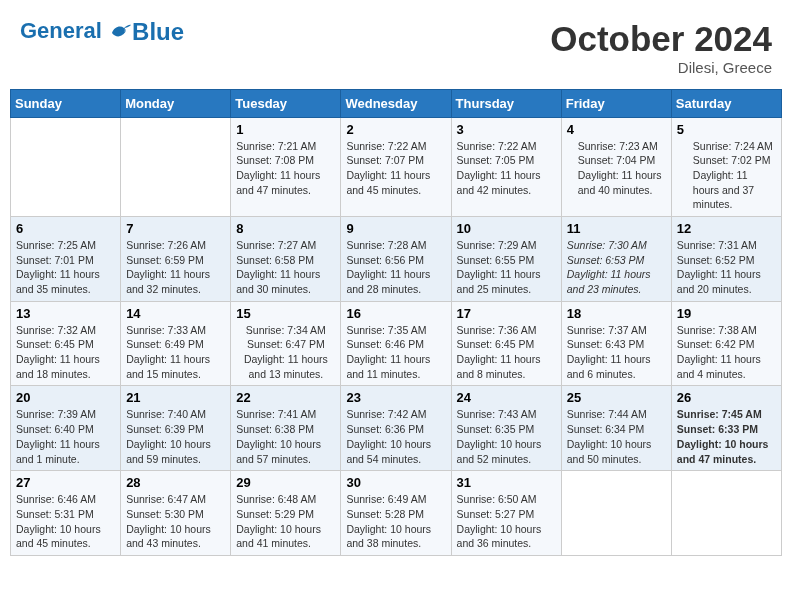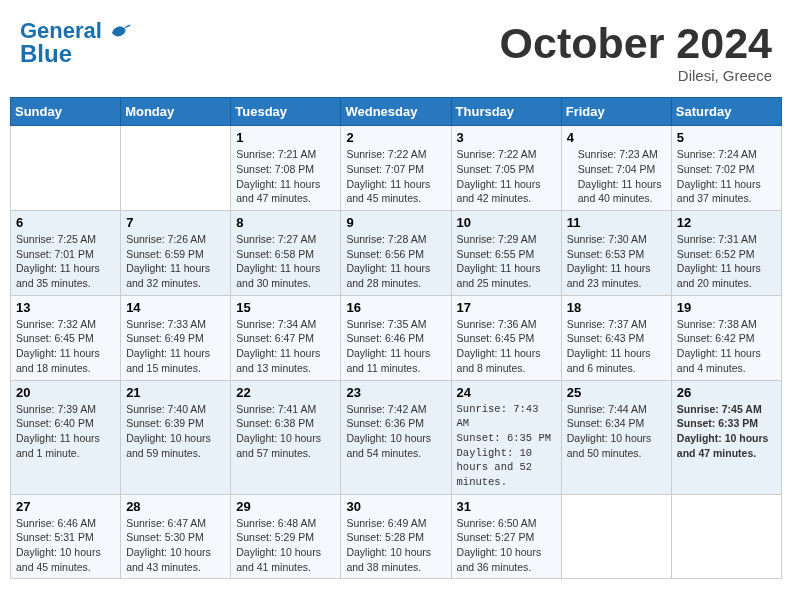--- a/index.html
+++ b/index.html
@@ -11,28 +11,28 @@
       padding: 10px;
     }
     .header-area {
       display: flex;
       justify-content: space-between;
       align-items: flex-start;
       padding: 10px 10px 5px 10px;
     }
     .logo {
       display: flex;
-      flex-direction: column;
+      flex-direction: row;
       align-items: flex-start;
     }
     .title-area {
       text-align: right;
     }
     .month-title {
-      font-size: 43px;
+      font-size: 35px;
       font-weight: bold;
       color: #333;
       line-height: 1.1;
     }
     .subtitle {
       font-size: 15px;
       color: #555;
     }
     .calendar {
       width: 100%;
@@ -134,21 +134,21 @@
 Daylight: 11 hours and 42 minutes.</div>
         </td>
         <td>
           <span class="day-number">4</span>
           <div class="day-info" style="white-space: pre-line; margin-left: 11px;">Sunrise: 7:23 AM
 Sunset: 7:04 PM
 Daylight: 11 hours and 40 minutes.</div>
         </td>
         <td>
           <span class="day-number">5</span>
-          <div class="day-info" style="white-space: pre-line;">Sunrise: 7:24 AM
+          <div class="day-info" style="white-space: pre-line; margin-left: 16px;">Sunrise: 7:24 AM
 Sunset: 7:02 PM
 Daylight: 11 hours and 37 minutes.</div>
         </td>
       </tr>
       <tr>
         <td>
           <span class="day-number">6</span>
           <div class="day-info" style="white-space: pre-line;">Sunrise: 7:25 AM
 Sunset: 7:01 PM
 Daylight: 11 hours and 35 minutes.</div>
@@ -172,21 +172,21 @@
 Daylight: 11 hours and 28 minutes.</div>
         </td>
         <td>
           <span class="day-number">10</span>
           <div class="day-info" style="white-space: pre-line;">Sunrise: 7:29 AM
 Sunset: 6:55 PM
 Daylight: 11 hours and 25 minutes.</div>
         </td>
         <td>
           <span class="day-number">11</span>
-          <div class="day-info" style="white-space: pre-line;">Sunrise: 7:30 AM
+          <div class="day-info" style="white-space: pre-line; font-style: italic;">Sunrise: 7:30 AM
 Sunset: 6:53 PM
 Daylight: 11 hours and 23 minutes.</div>
         </td>
         <td>
           <span class="day-number">12</span>
           <div class="day-info" style="white-space: pre-line;">Sunrise: 7:31 AM
 Sunset: 6:52 PM
 Daylight: 11 hours and 20 minutes.</div>
         </td>
       </tr>
@@ -198,21 +198,21 @@
 Daylight: 11 hours and 18 minutes.</div>
         </td>
         <td>
           <span class="day-number">14</span>
           <div class="day-info" style="white-space: pre-line;">Sunrise: 7:33 AM
 Sunset: 6:49 PM
 Daylight: 11 hours and 15 minutes.</div>
         </td>
         <td>
           <span class="day-number">15</span>
-          <div class="day-info" style="white-space: pre-line;">Sunrise: 7:34 AM
+          <div class="day-info" style="white-space: pre-line; text-align: center;">Sunrise: 7:34 AM
 Sunset: 6:47 PM
 Daylight: 11 hours and 13 minutes.</div>
         </td>
         <td>
           <span class="day-number">16</span>
           <div class="day-info" style="white-space: pre-line;">Sunrise: 7:35 AM
 Sunset: 6:46 PM
 Daylight: 11 hours and 11 minutes.</div>
         </td>
         <td>
@@ -254,21 +254,21 @@
 Daylight: 10 hours and 57 minutes.</div>
         </td>
         <td>
           <span class="day-number">23</span>
           <div class="day-info" style="white-space: pre-line;">Sunrise: 7:42 AM
 Sunset: 6:36 PM
 Daylight: 10 hours and 54 minutes.</div>
         </td>
         <td>
           <span class="day-number">24</span>
-          <div class="day-info" style="white-space: pre-line; font-family: Liberation Mono, monospace;">Sunrise: 7:43 AM
+          <div class="day-info" style="white-space: pre-line;">Sunrise: 7:43 AM
 Sunset: 6:35 PM
 Daylight: 10 hours and 52 minutes.</div>
         </td>
         <td>
           <span class="day-number">25</span>
           <div class="day-info" style="white-space: pre-line;">Sunrise: 7:44 AM
 Sunset: 6:34 PM
 Daylight: 10 hours and 50 minutes.</div>
         </td>
         <td>

